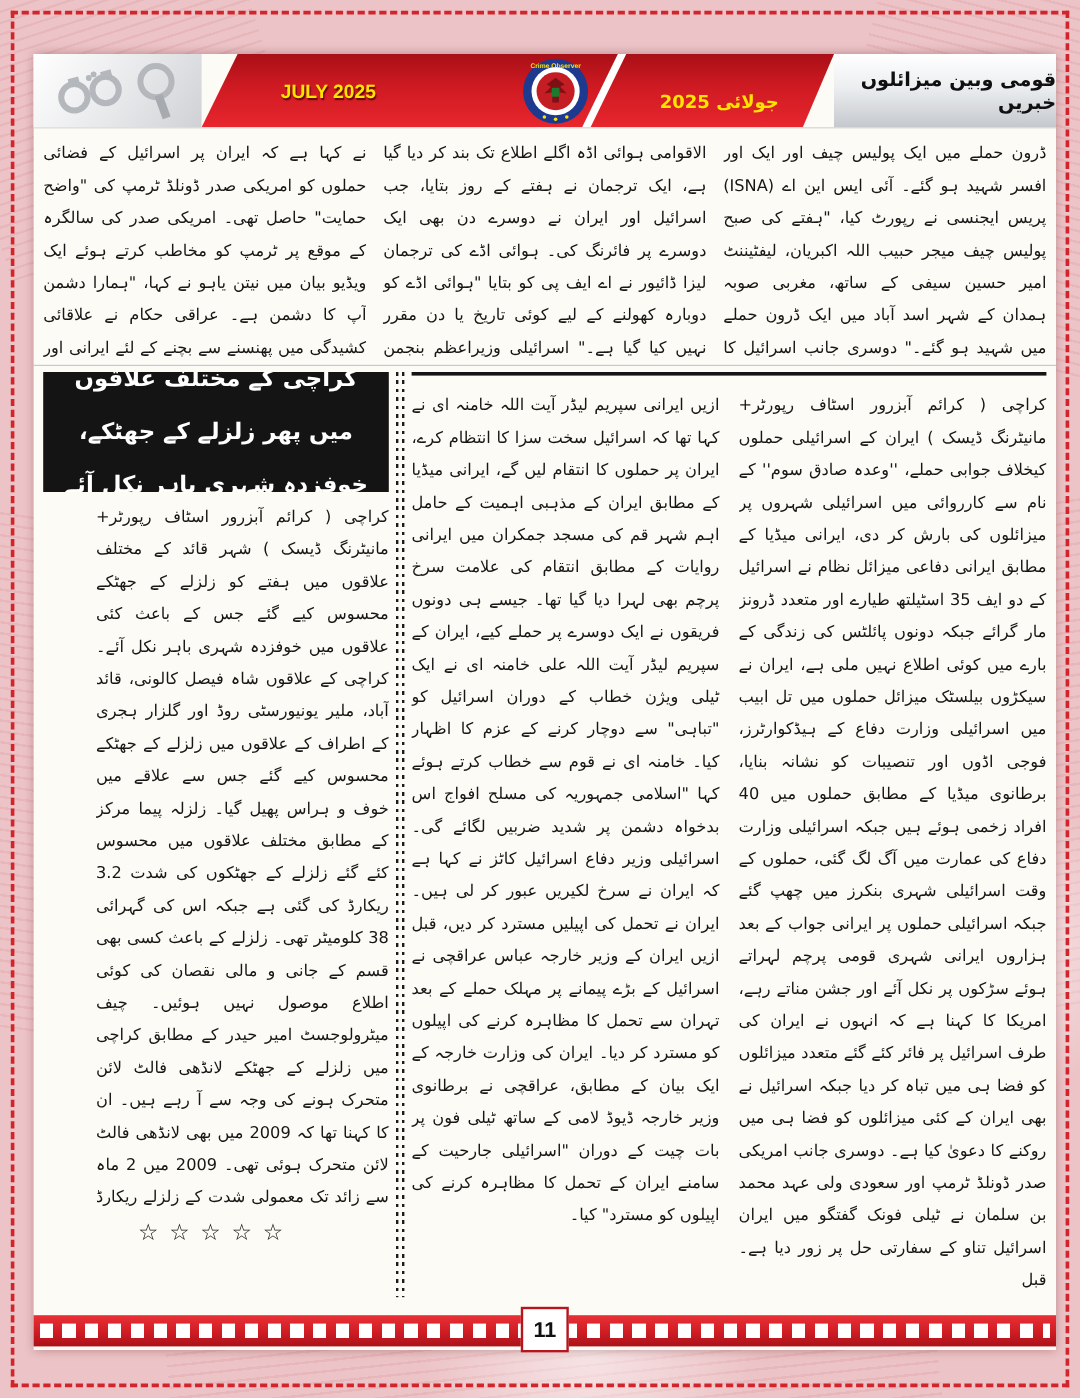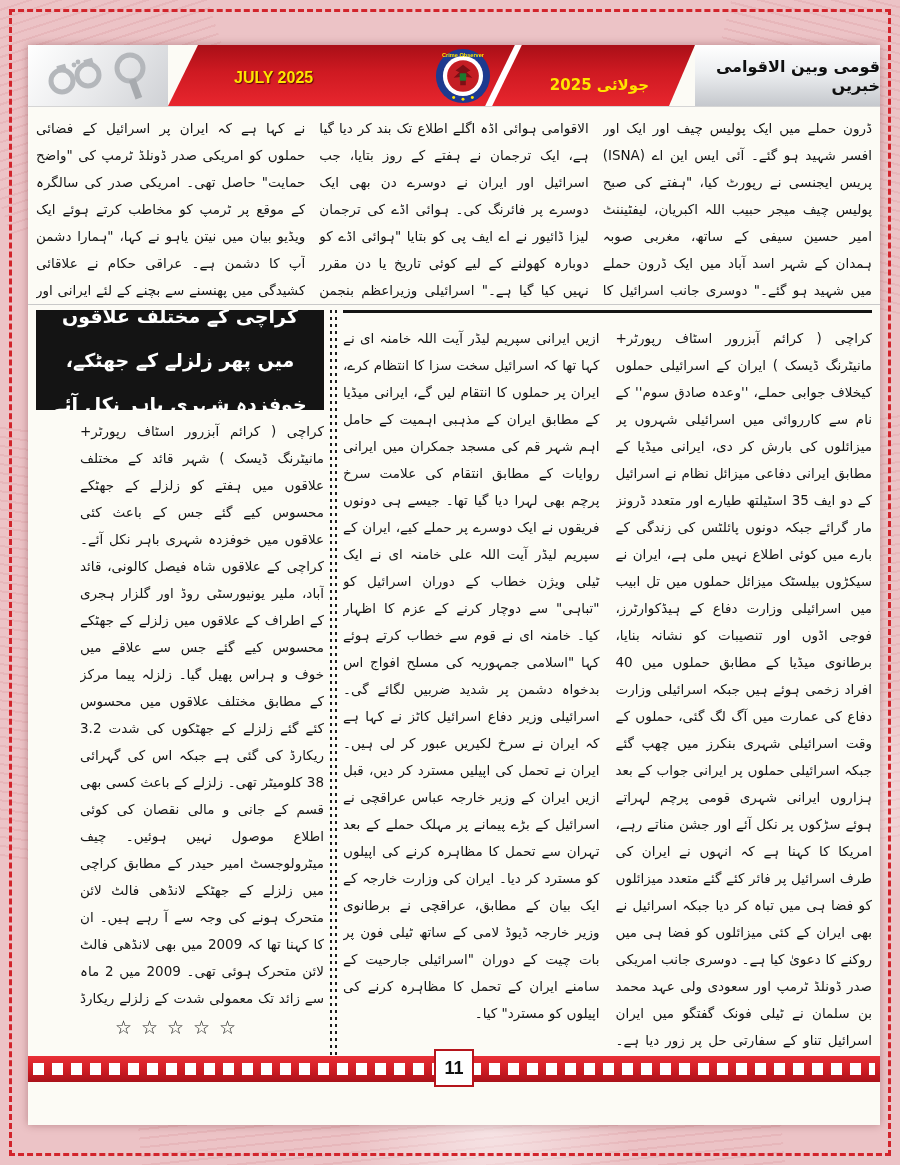--- a/index.html
+++ b/index.html
@@ -93,21 +93,21 @@
   .headline-bar {
     background:#141414; color:#fff; direction:rtl; text-align:center;
     font-size:20px; font-weight:bold; height:44px; line-height:44px;
     overflow:hidden;
   }
   .story2-cols { display:flex; flex:1; gap:16px; margin-top:12px; }
   .s2col { flex:1; direction:rtl; text-align:justify; overflow:hidden;
            font-size:13.5px; line-height:27px; color:#161616; }
   
   .bottom-bar {
-    position:absolute; left:28px; top:1056px; width:852px; height:26px;
+    position:absolute; left:28px; top:1096px; width:852px; height:26px;
     background:linear-gradient(180deg,#e93037 0%,#cf1c23 55%,#a9121a 100%);
     z-index:4;
   }
   .squares { position:absolute; left:5px; right:5px; top:7px; height:12px;
     background:repeating-linear-gradient(90deg,#ffffff 0 11px, rgba(0,0,0,0) 11px 19px);
   }
   .page-num {
     position:absolute; left:50%; top:-7px; transform:translateX(-50%);
     width:40px; height:38px; background:#ffffff; border:2px solid #b5151c;
     display:flex; align-items:center; justify-content:center;
@@ -163,21 +163,21 @@
           <circle cx="20" cy="53" r="1.6" fill="#ffe400"></circle>
           <circle cx="30" cy="55" r="1.6" fill="#ffe400"></circle>
           <circle cx="40" cy="53" r="1.6" fill="#ffe400"></circle>
         </svg>
       </div>
       <div class="ur-block">
         <div class="ur-date">جولائی 2025</div>
       </div>
     </div>
 
-    <div class="section-label">قومی وبین الاقوامی خبریں</div>
+    <div class="section-label">قومی وبین میزائلوں خبریں</div>
   </header>
 
   <section class="top-story">
     <div class="tcol">نے کہا ہے کہ ایران پر اسرائیل کے فضائی حملوں کو امریکی صدر ڈونلڈ ٹرمپ کی "واضح حمایت" حاصل تھی۔ امریکی صدر کی سالگرہ کے موقع پر ٹرمپ کو مخاطب کرتے ہوئے ایک ویڈیو بیان میں نیتن یاہو نے کہا، "ہمارا دشمن آپ کا دشمن ہے۔ عراقی حکام نے علاقائی کشیدگی میں پھنسنے سے بچنے کے لئے ایرانی اور امریکی حکومتوں سے رابطہ کیا ہے۔</div>
     <div class="tcol">الاقوامی ہوائی اڈہ اگلے اطلاع تک بند کر دیا گیا ہے، ایک ترجمان نے ہفتے کے روز بتایا، جب اسرائیل اور ایران نے دوسرے دن بھی ایک دوسرے پر فائرنگ کی۔ ہوائی اڈے کی ترجمان لیزا ڈائیور نے اے ایف پی کو بتایا "ہوائی اڈے کو دوبارہ کھولنے کے لیے کوئی تاریخ یا دن مقرر نہیں کیا گیا ہے۔" اسرائیلی وزیراعظم بنجمن نیتن یاہو</div>
     <div class="tcol">ڈرون حملے میں ایک پولیس چیف اور ایک اور افسر شہید ہو گئے۔ آئی ایس این اے (ISNA) پریس ایجنسی نے رپورٹ کیا، "ہفتے کی صبح پولیس چیف میجر حبیب اللہ اکبریان، لیفٹیننٹ امیر حسین سیفی کے ساتھ، مغربی صوبہ ہمدان کے شہر اسد آباد میں ایک ڈرون حملے میں شہید ہو گئے۔" دوسری جانب اسرائیل کا بین گوریون بین</div>
   </section>
 
   <section class="main-zone">
 

